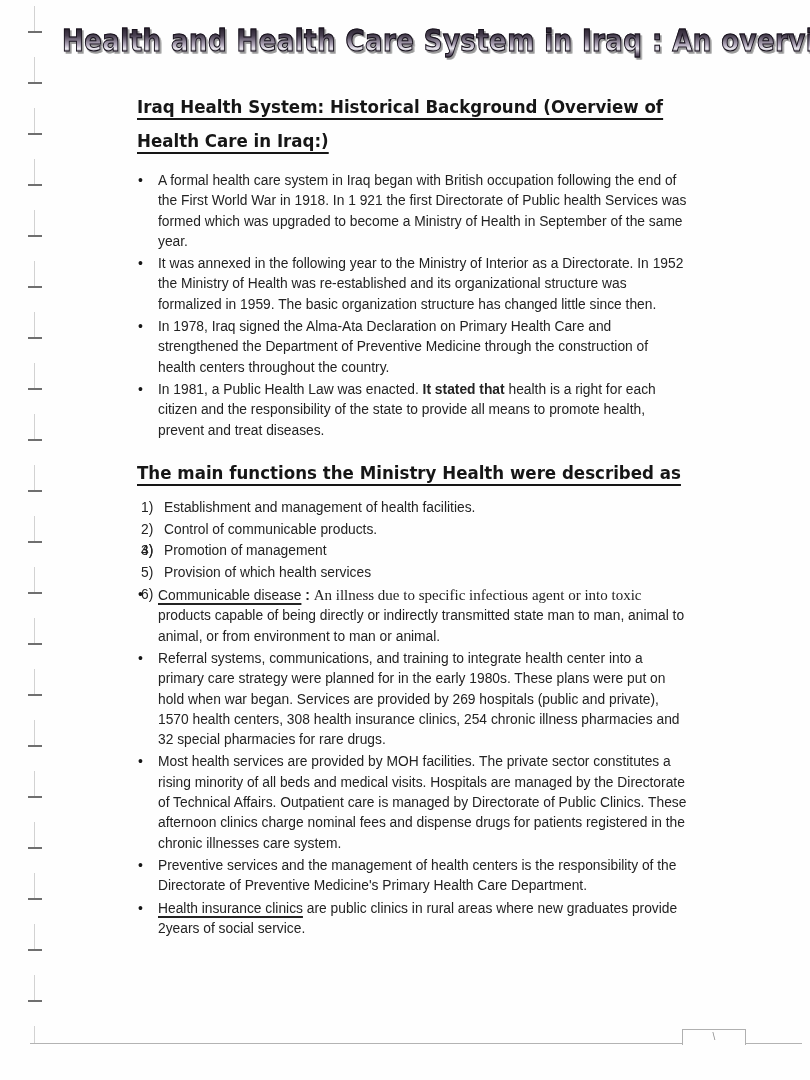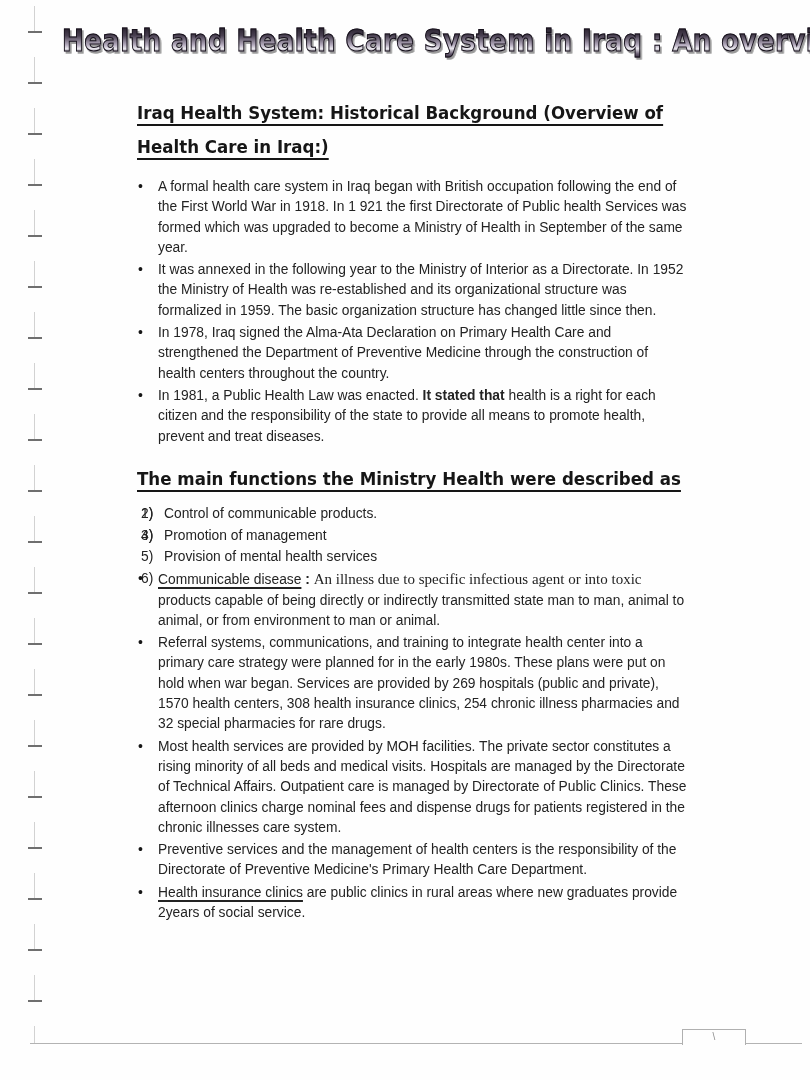--- a/index.html
+++ b/index.html
@@ -25,21 +25,21 @@
     position:absolute; left:62px; top:22px; white-space:nowrap;
     font-family:"DejaVu Sans", sans-serif; font-weight:bold; font-size:31px;
     transform:scaleX(0.84); transform-origin:left top; letter-spacing:0.5px;
     background:linear-gradient(180deg,#1d1722 8%, #4a4152 38%, #b7aec0 64%, #e9e7ed 74%, #6d6176 88%, #2c2335 100%);
     -webkit-background-clip:text; background-clip:text;
     color:#3a3342; -webkit-text-fill-color:transparent;
     -webkit-text-stroke:1.1px #17121c;
     filter:drop-shadow(2px 2px 0px #9a9a9a);
   }
 
-  .content { position:absolute; left:137px; top:96px; width:552px; }
+  .content { position:absolute; left:137px; top:90px; width:552px; }
 
   .sec-heading {
     font-family:"DejaVu Sans", sans-serif; font-weight:bold; font-size:18.5px;
     color:#161616; margin:0 0 13px 0; line-height:34px;
     transform:scaleX(0.9); transform-origin:left top;
   }
   .sec-heading .hline {
     display:block; width:max-content; max-width:640px;
     text-decoration:underline; text-decoration-thickness:2px; text-underline-offset:5px;
   }
@@ -102,33 +102,33 @@
         <span class="marker">•</span><span>In 1981, a Public Health Law was enacted. </span><span class="bold-run">It stated that</span><span> health is a right for each citizen and the responsibility of the state to provide all means to promote health, prevent and treat diseases.</span>
       </li>
     </ul>
 
     <h1 class="sec-heading second">
       <span class="hline">The main functions the Ministry Health were described as</span>
     </h1>
 
     <ol class="numlist body-text">
       <li>
-        <span class="num">1)</span>
+        <span class="num">1)</span><span>Establishment and management of health facilities.</span>
       </li>
       <li>
         <span class="num">2)</span><span>Control of communicable products.</span>
       </li>
       <li>
         <span class="num">3)</span>
       </li>
       <li>
         <span class="num">4)</span><span>Promotion of management</span>
       </li>
       <li>
-        <span class="num">5)</span><span>Provision of mental health services</span>
+        <span class="num">5)</span><span>Provision of which health services</span>
       </li>
       <li>
         <span class="num">6)</span>
       </li>
     </ol>
 
     <ul class="bullets body-text gap-top">
       <li>
         <span class="marker">•</span><span class="term">Communicable disease</span><span class="bold-run"> : </span><span class="serif-run">An illness due to specific infectious agent or into toxic</span><span> products capable of being directly or indirectly transmitted state man to man, animal to animal, or from environment to man or animal.</span>
       </li>

